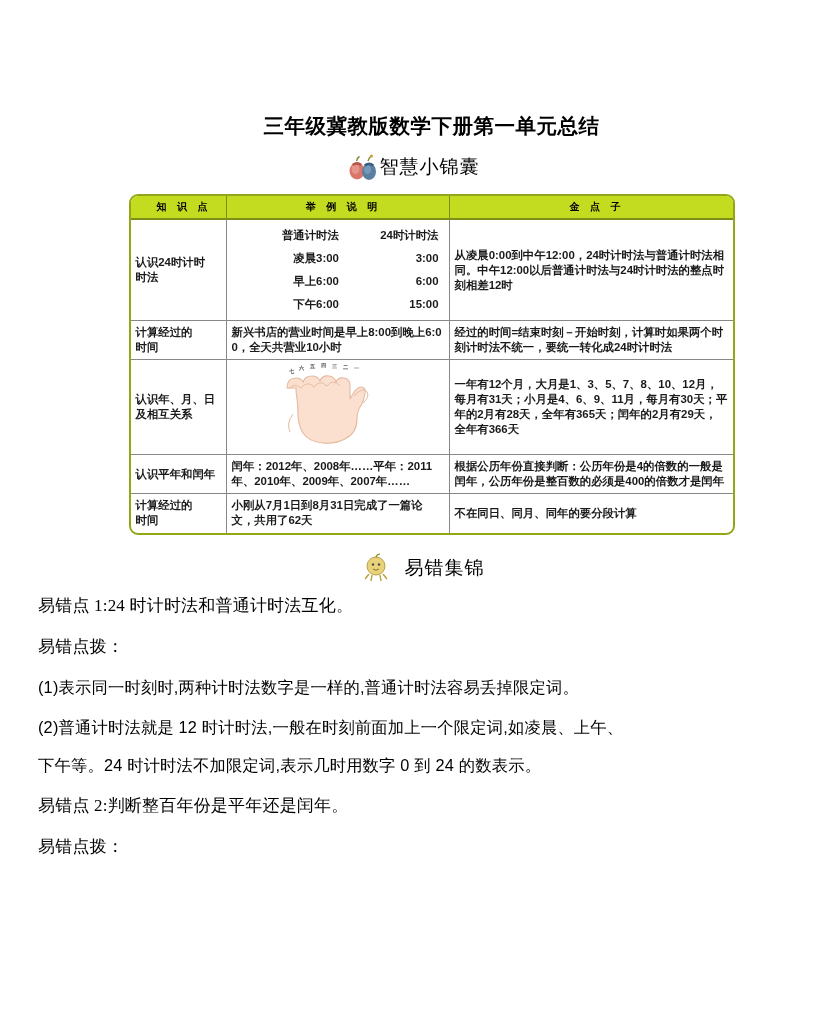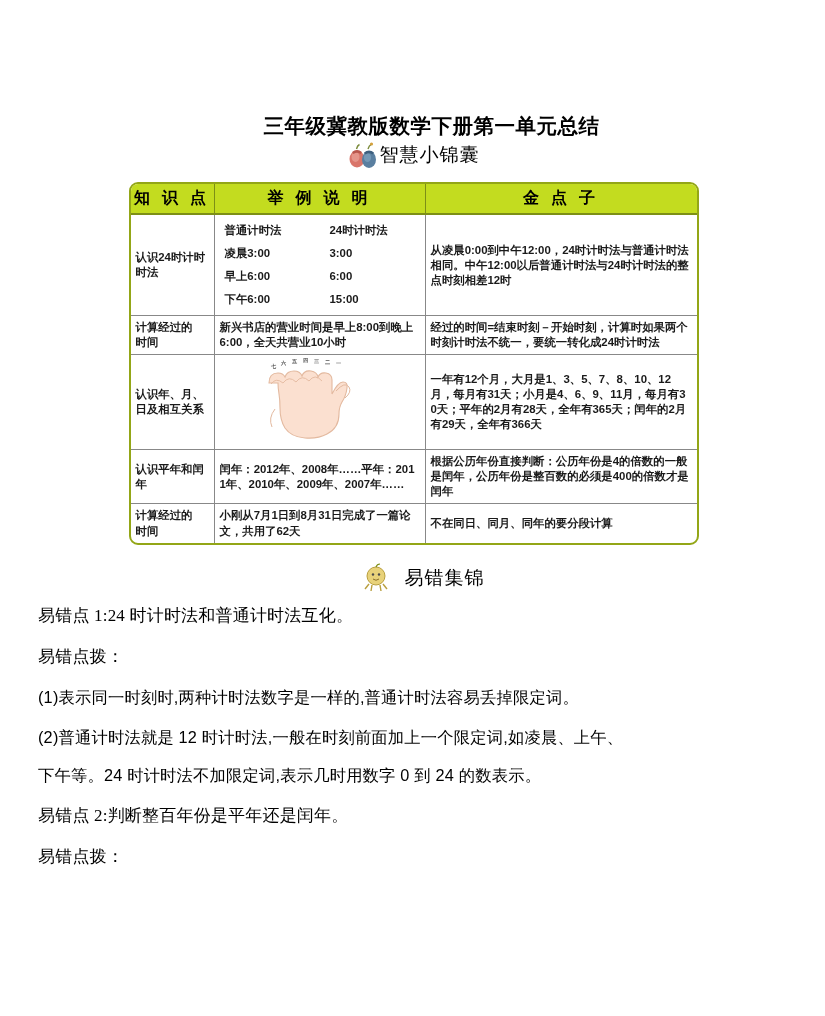--- a/index.html
+++ b/index.html
@@ -31,20 +31,21 @@
     letter-spacing: 0.5px;
     margin-top: 112px;
     font-family: "Liberation Serif", "DejaVu Serif", serif;
     margin-left: 38px;
   }
 
   .subtitle-row {
     display: flex;
     align-items: center;
     justify-content: center;
+    margin-top: 12px;
   }
   .subtitle-text {
     font-size: 19px;
     font-weight: 500;
     letter-spacing: 1px;
   }
 
   
   .icon-sprite {
     display: inline-block;
@@ -68,25 +69,25 @@
     border: 2px solid #93a617;
     border-radius: 9px;
     overflow: hidden;
     background: #ffffff;
     table-layout: fixed;
   }
   table.summary th {
     background: #c3dc1f;
     border-right: 1px solid #7d8f16;
     border-bottom: 2px solid #7d8f16;
-    font-size: 16px;
+    font-size: 10px;
     font-weight: 700;
     letter-spacing: 4px;
     text-align: center;
-    padding: 4px 0 4px 0;
+    padding: 4px 0 4px 12px;
     font-family: "Liberation Serif", "DejaVu Serif", serif;
   }
   table.summary th:last-child { border-right: none; }
 
   table.summary td {
     border-right: 1px solid #888888;
     border-bottom: 1px solid #888888;
     font-size: 11.4px;
     line-height: 1.32;
     padding: 4px 5px 4px 5px;
@@ -104,20 +105,21 @@
   td.c3 { width: 271px; }
 
   .cell-top { vertical-align: top; }
 
   
   .time-table {
     border-collapse: collapse;
     font-size: 11.4px;
     font-weight: 700;
     line-height: 1.33;
+    text-align: right;
   }
   .time-table td {
     border: none !important;
     padding: 0 0 0 0;
     font-size: 11.4px;
     font-weight: 700;
     line-height: 1.33;
     vertical-align: top;
   }
   .time-table td.col-a { width: 104px; padding-right: 4px; }

